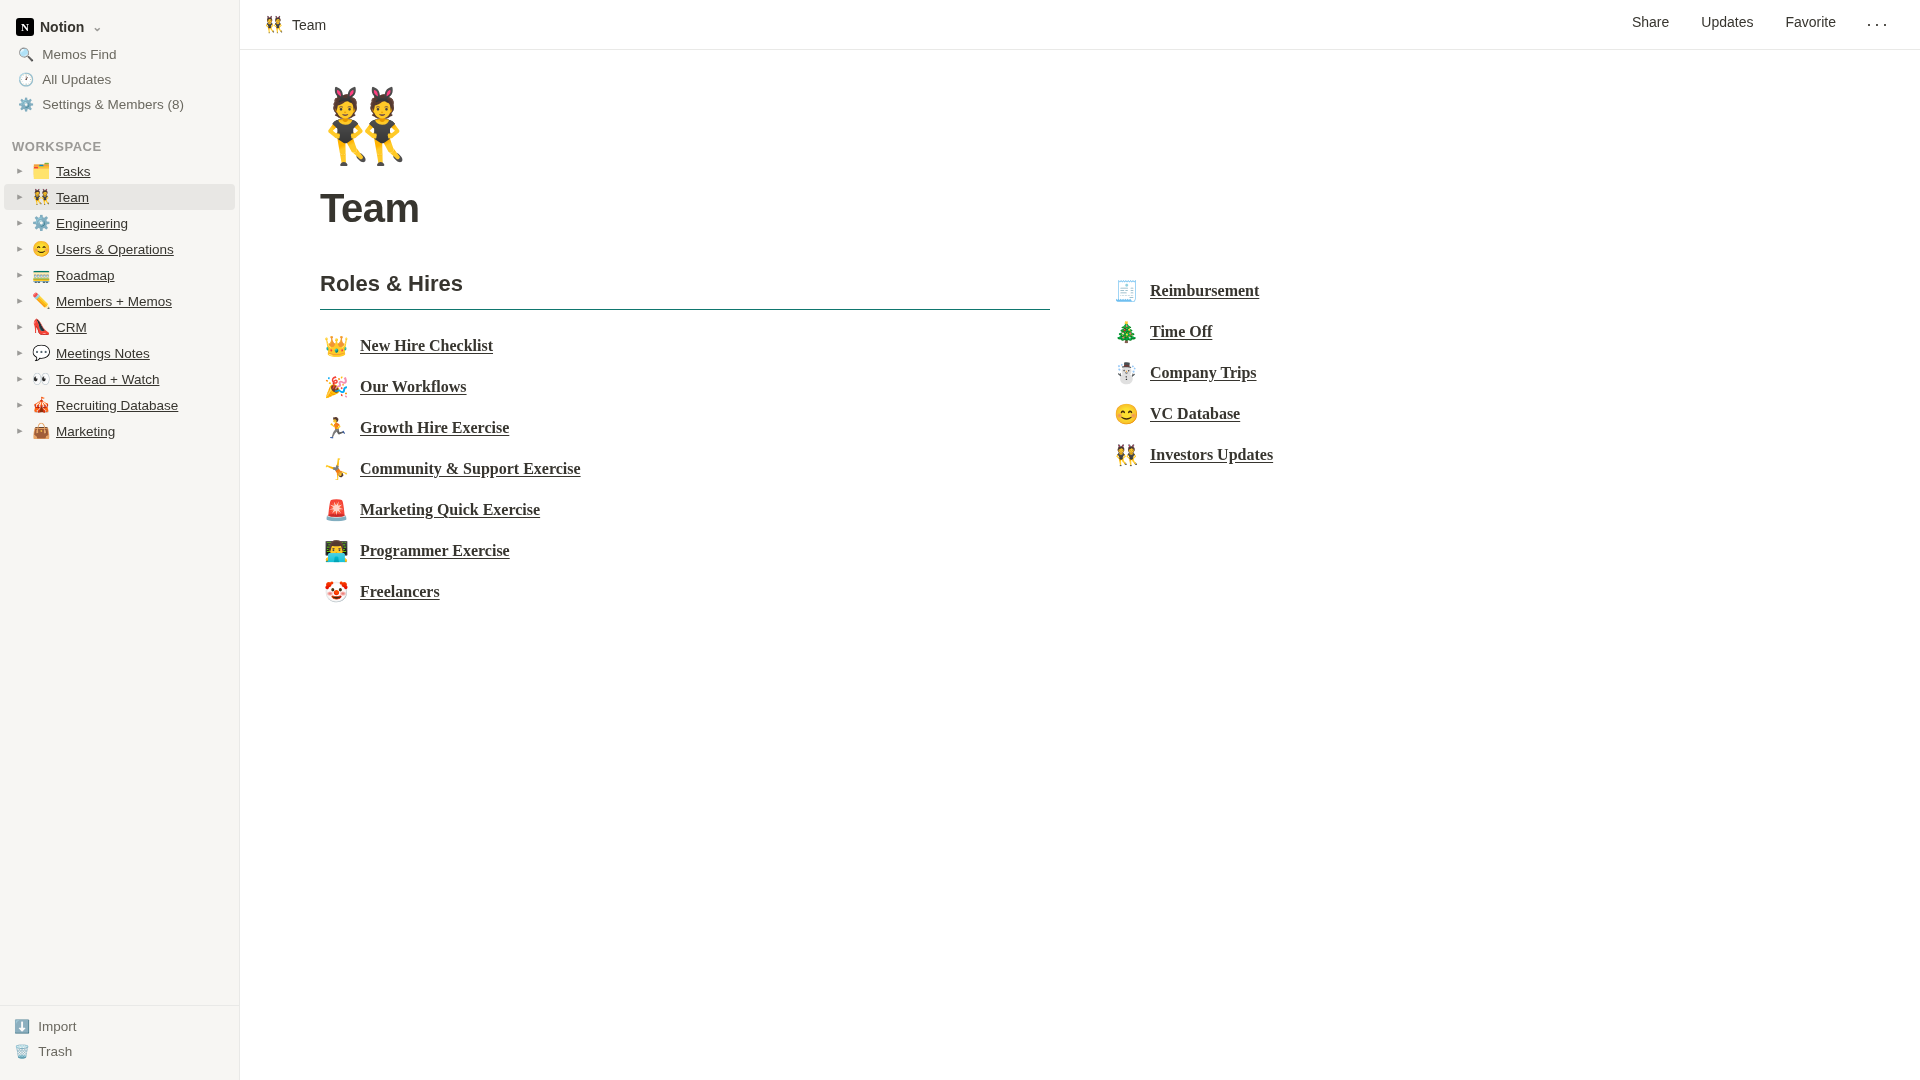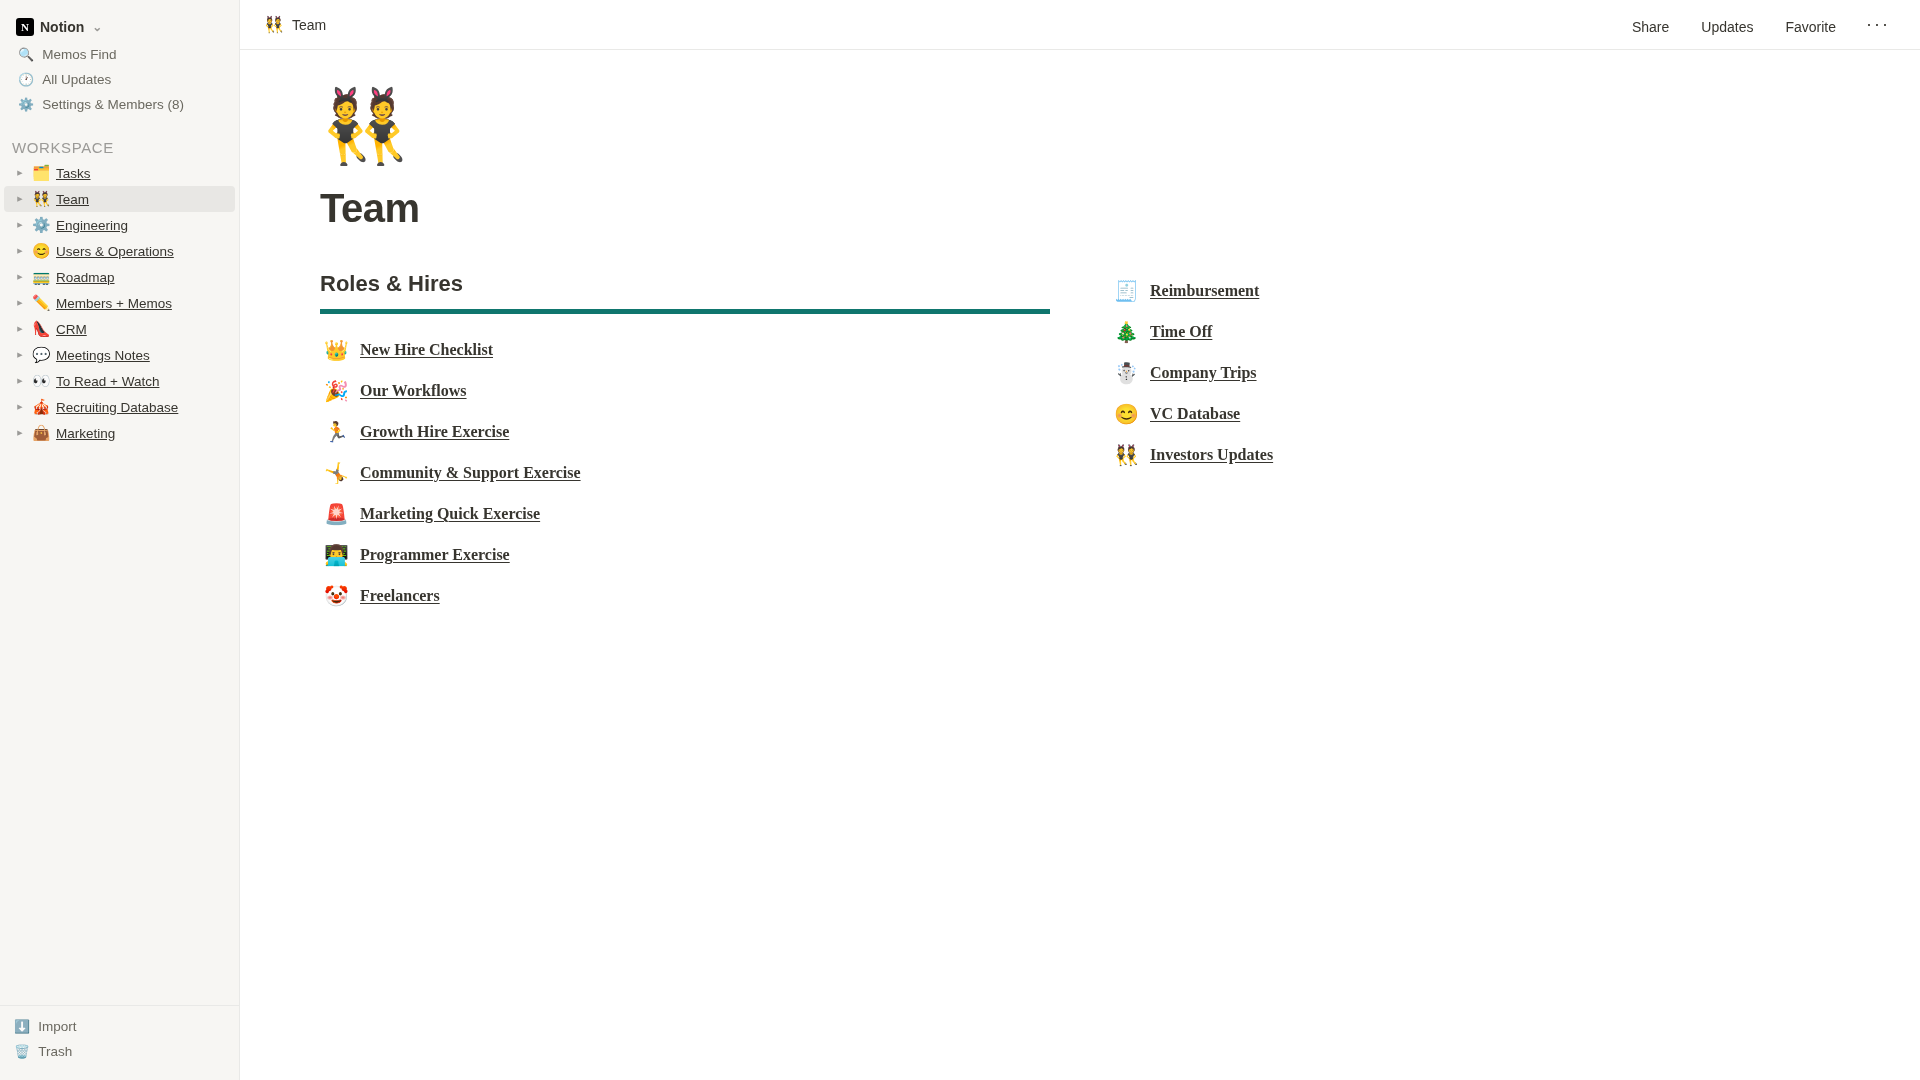--- a/index.html
+++ b/index.html
@@ -62,22 +62,22 @@
       gap: 8px;
       padding: 5px 10px;
       border-radius: 4px;
       cursor: pointer;
       color: #6b6960;
       font-size: 13.5px;
     }
 
     .sidebar-section-label {
       padding: 14px 12px 4px 12px;
-      font-size: 15px;
-      font-weight: 400;
+      font-size: 13px;
+      font-weight: 700;
       color: #9b9a97;
       letter-spacing: 0.04em;
       text-transform: uppercase;
     }
 
     .sidebar-item {
       display: flex;
       align-items: center;
       gap: 4px;
       padding: 4px 8px 4px 8px;
@@ -156,21 +156,21 @@
       display: flex;
       align-items: center;
       gap: 8px;
       font-size: 14px;
       font-weight: 500;
       color: #37352f;
     }
 
     .topbar-actions {
       display: flex;
-      align-items: flex-end;
+      align-items: flex-start;
       gap: 16px;
     }
 
     .topbar-btn {
       font-size: 14px;
       color: #37352f;
       cursor: pointer;
       padding: 4px 8px;
       border-radius: 4px;
       font-weight: 500;
@@ -212,21 +212,21 @@
       grid-template-columns: 1fr 1fr;
       gap: 60px;
     }
 
     .column-section h2 {
       font-size: 22px;
       font-weight: 700;
       color: #37352f;
       margin-bottom: 16px;
       padding-bottom: 12px;
-      border-bottom: 5px solid #0f766e;
+      border-bottom: 1px solid #0f766e;
     }
 
     .page-link {
       display: flex;
       align-items: center;
       gap: 10px;
       padding: 8px 4px;
       border-radius: 4px;
       cursor: pointer;
       font-size: 16px;

